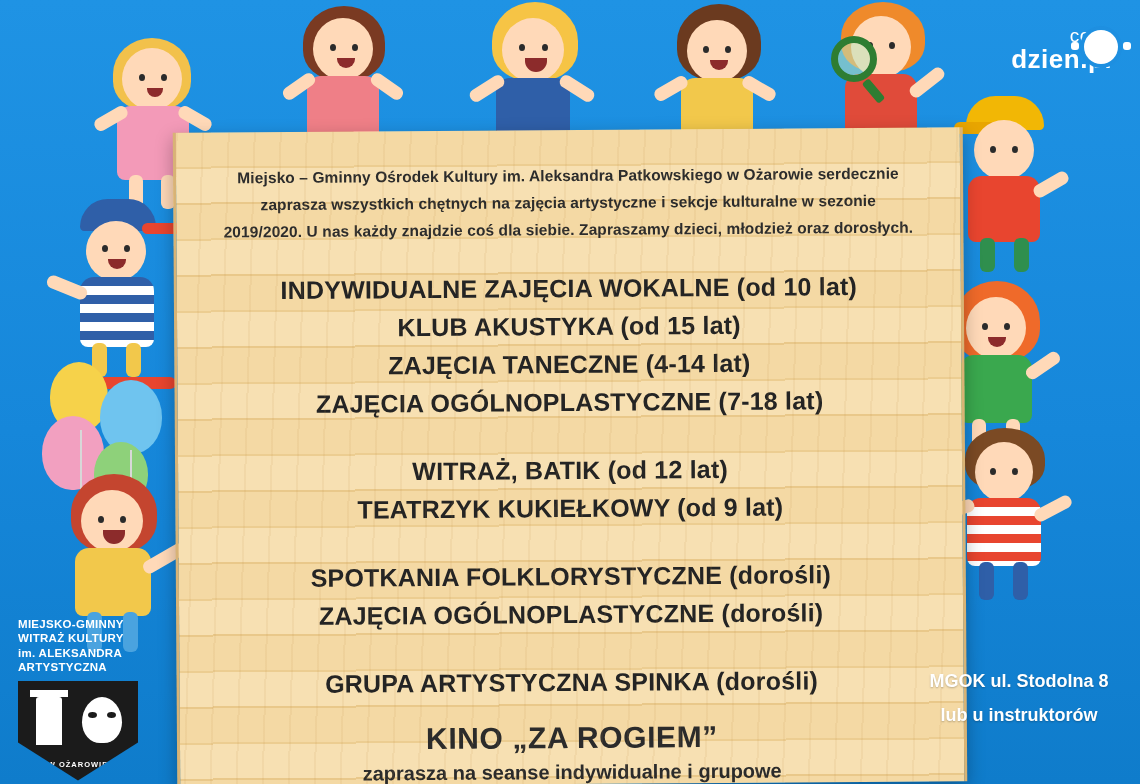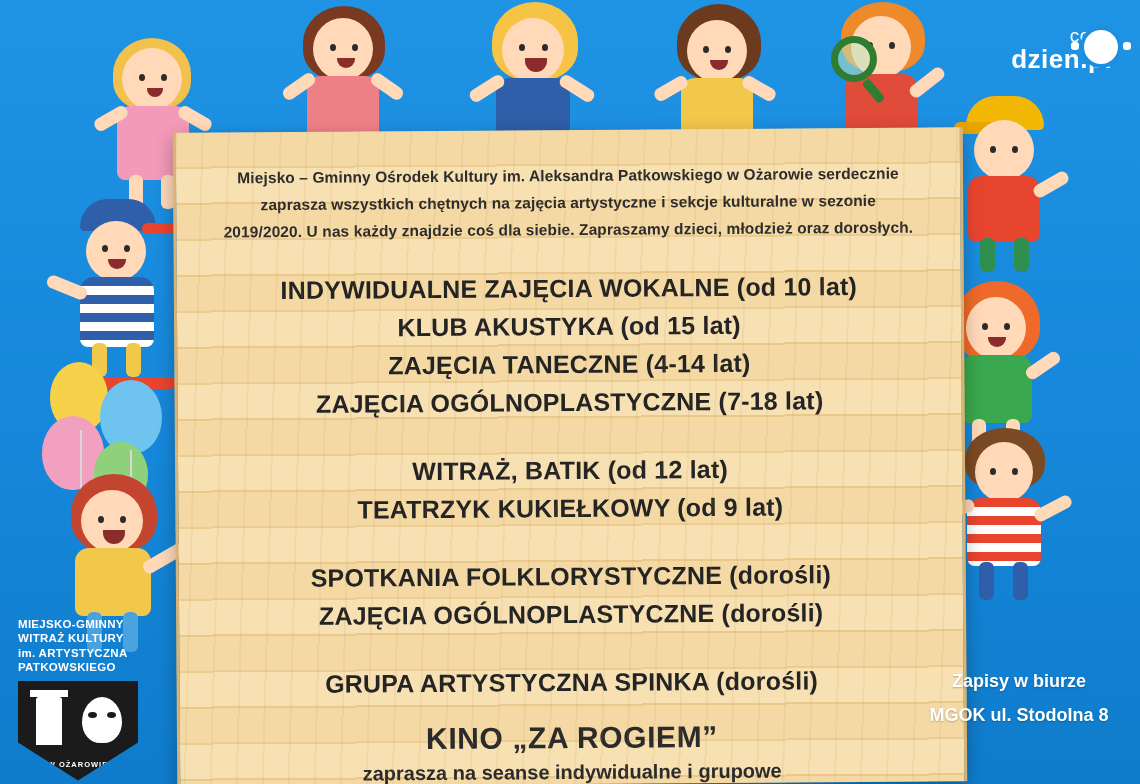--- a/index.html
+++ b/index.html
@@ -341,28 +341,28 @@
 
     <div class="group">
       <div class="course">GRUPA ARTYSTYCZNA SPINKA (dorośli)</div>
     </div>
 
     <div class="cinema-title">KINO „ZA ROGIEM”</div>
     <div class="cinema-sub">zaprasza na seanse indywidualne i grupowe</div>
   </div>
 
   <div class="contact">
-    <div>Zapisy w biurze</div>
     <div>MGOK ul. Stodolna 8</div>
+    <div>lub u instruktorów</div>
   </div>
 
   <div class="logo">
     <div class="ltext">MIEJSKO-GMINNY</div>
     <div class="ltext">WITRAŻ KULTURY</div>
-    <div class="ltext sm">im. ARTYSTYCZNA PATKOWSKIEGO</div>
+    <div class="ltext sm">im. ALEKSANDRA ARTYSTYCZNA</div>
     <div class="crest">
       <div class="col"></div>
       <div class="mask"></div>
       <div class="cap">W OŻAROWIE</div>
     </div>
   </div>
 
 </div>
 
 </body></html>

